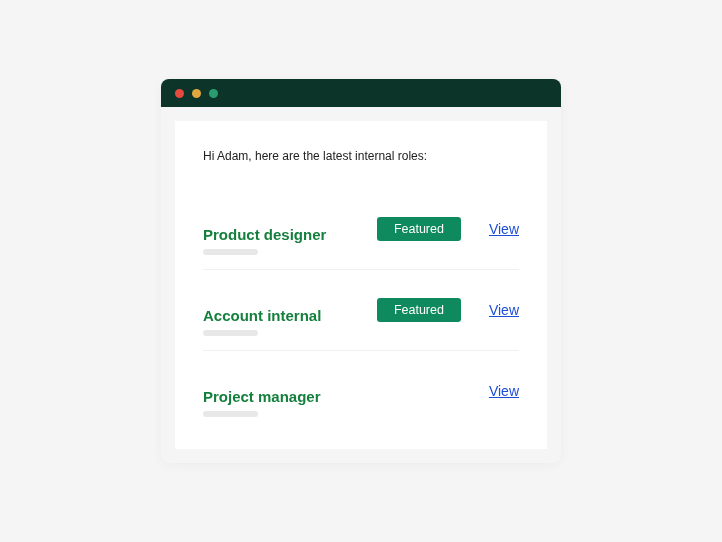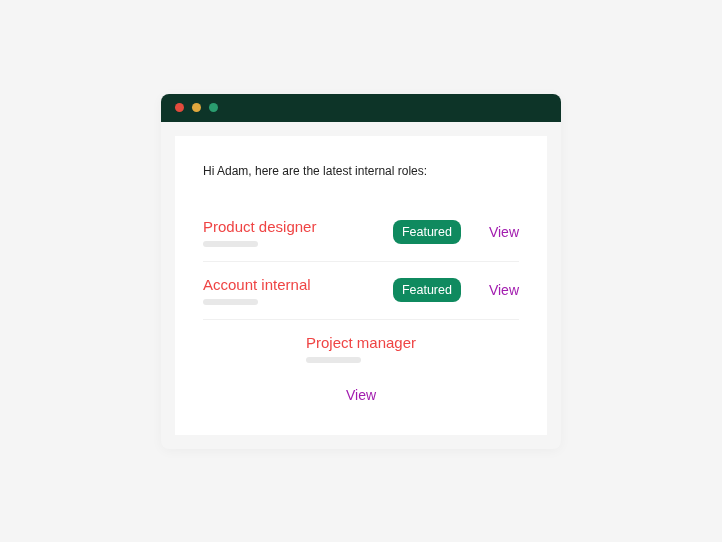--- a/index.html
+++ b/index.html
@@ -51,52 +51,53 @@
       font-weight: 400;
     }
     .role-row {
       display: flex;
       align-items: center;
       padding: 14px 0;
       border-bottom: 1px solid #f0f0f0;
     }
     .role-row:last-child {
       border-bottom: none;
-      flex-direction: column;
     }
     .role-title-block {
       flex: 1;
     }
     .role-title {
       font-size: 15px;
-      color: #ef4444;
-      font-weight: 400;
+      color: #15803d;
+      font-weight: 700;
       margin-bottom: 6px;
+      margin-top: 23px;
     }
     .role-sub {
       width: 55px;
       height: 6px;
       background: #e8e8e8;
       border-radius: 3px;
     }
     .badge {
       background: #0f8a5f;
       color: #ffffff;
       font-size: 12.5px;
-      padding: 5px 9px;
-      border-radius: 8px;
+      padding: 5px 17px;
+      border-radius: 3px;
       margin-right: 28px;
     }
     .badge.hidden {
       visibility: hidden;
     }
     .view-link {
-      color: #a21caf;
+      color: #1d4ed8;
       font-size: 14px;
       cursor: pointer;
+      text-decoration: underline;
     }
   </style>
 </head>
 <body>
 
 <div class="window">
   <div class="titlebar">
     <div class="dot dot-red"></div>
     <div class="dot dot-yellow"></div>
     <div class="dot dot-green"></div>

